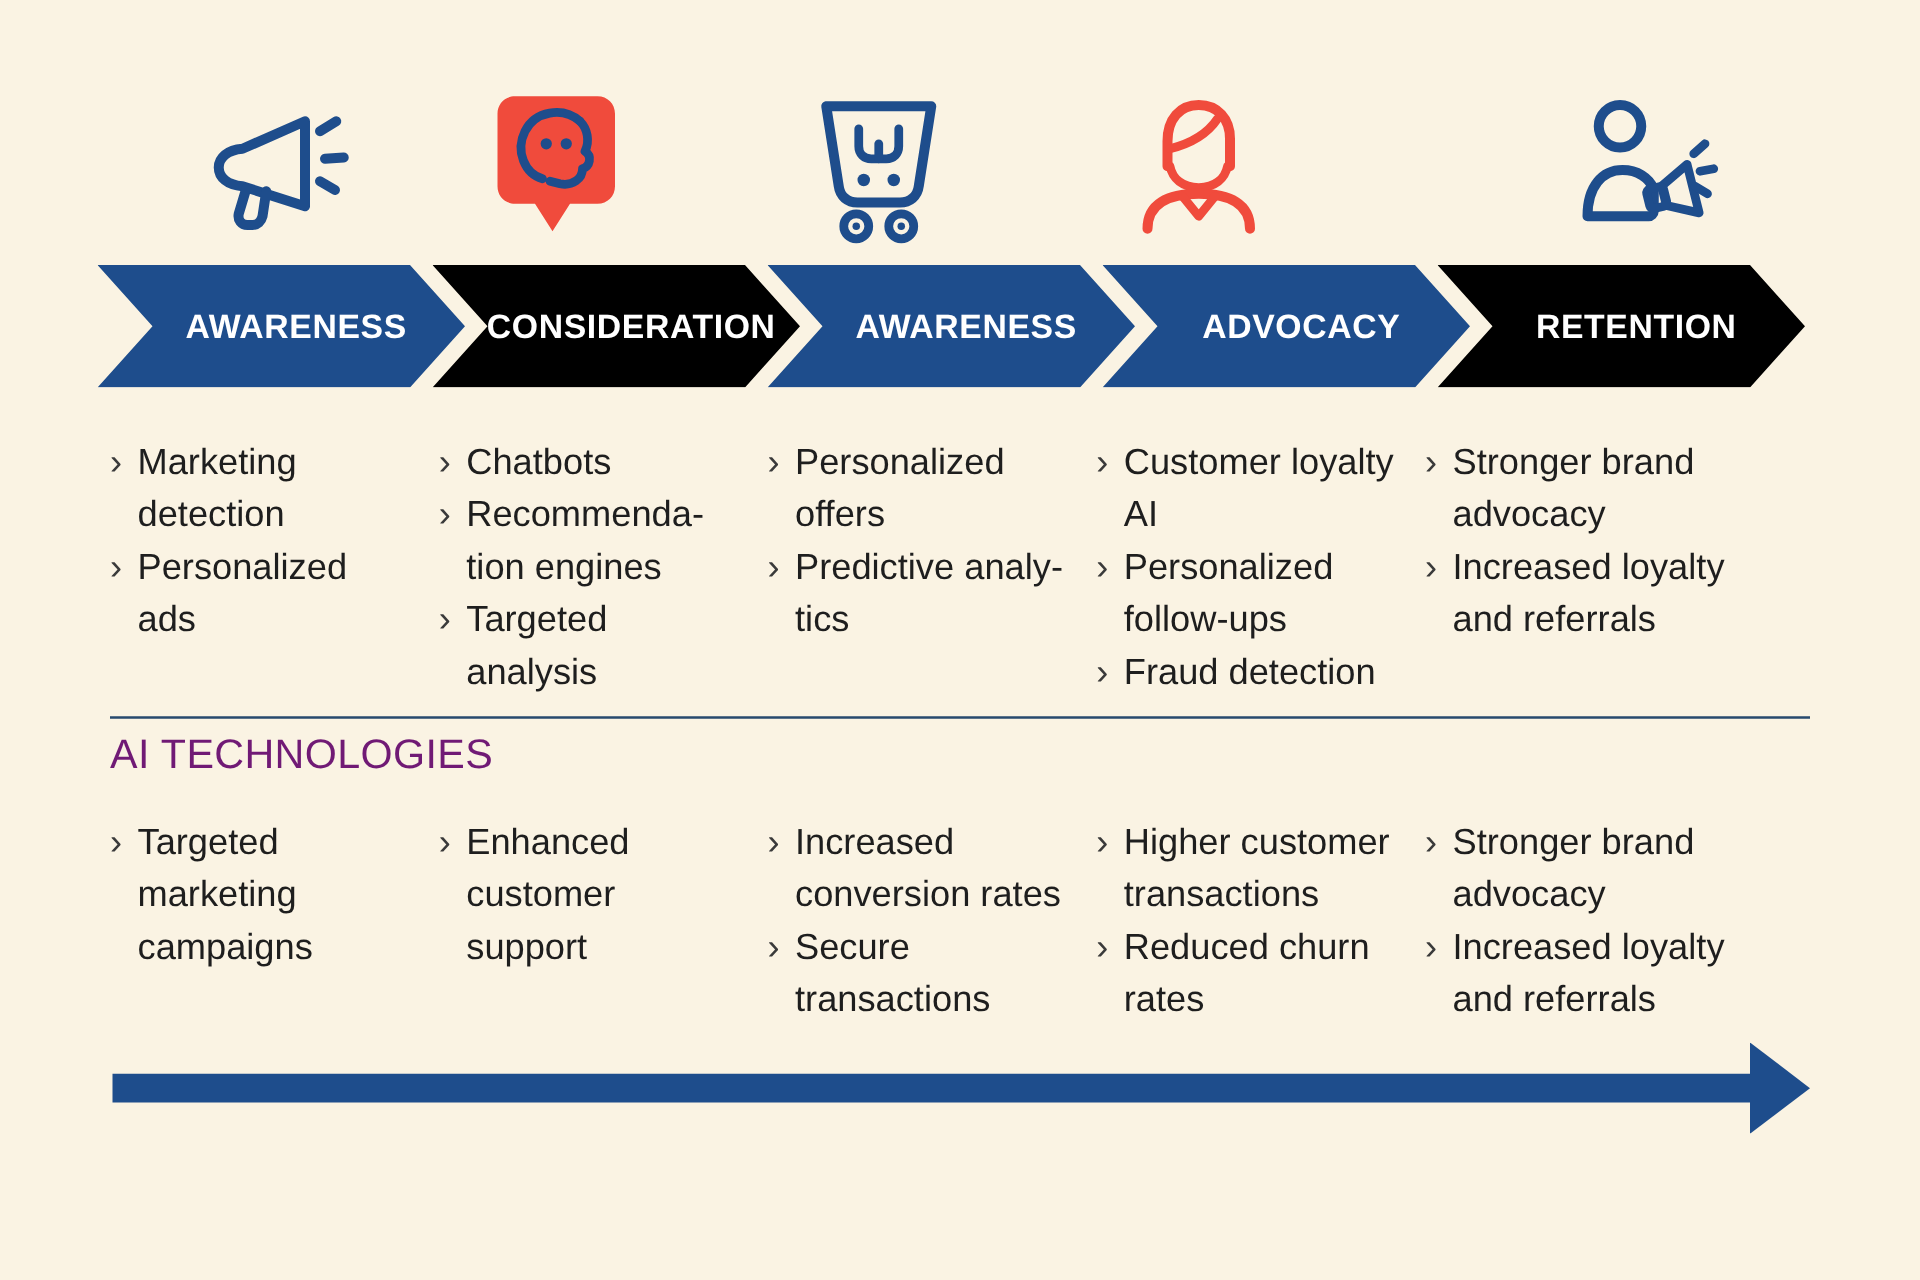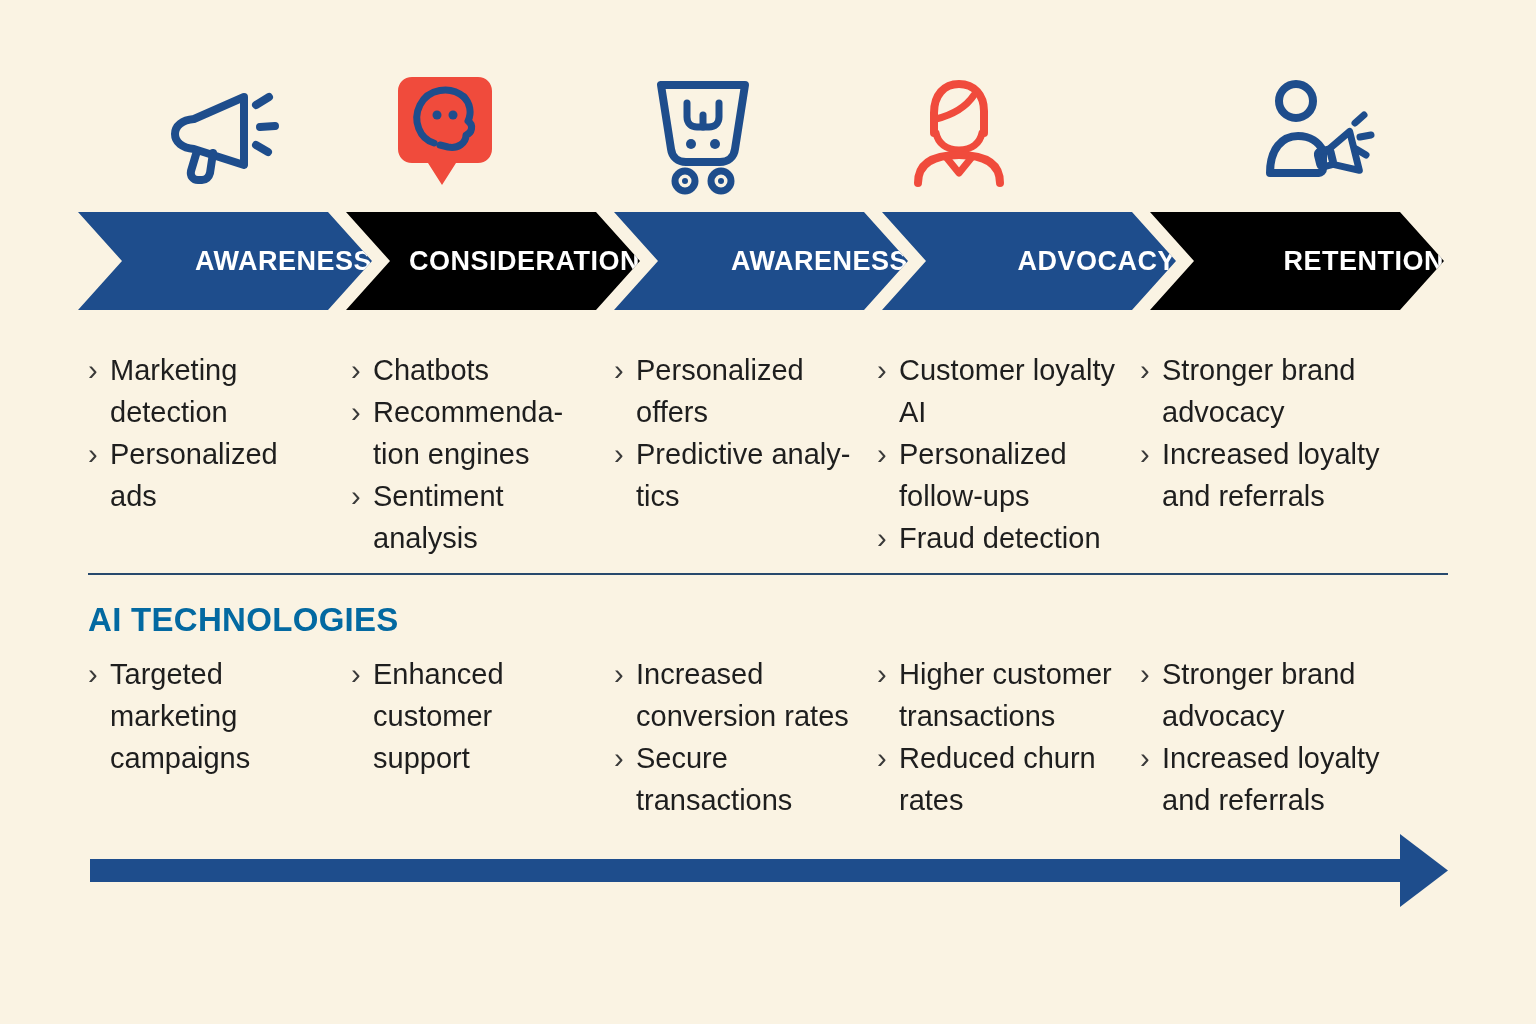--- a/index.html
+++ b/index.html
@@ -10,43 +10,43 @@
   
   .icon-wrap{position:absolute;top:70px;width:140px;height:132px;}
   .icon-wrap svg{width:100%;height:100%;}
   .stroke-blue{stroke:#1e4d8c;fill:none;stroke-width:8;stroke-linecap:round;stroke-linejoin:round;}
   .stroke-red{stroke:#f04b3c;fill:none;stroke-width:8;stroke-linecap:round;stroke-linejoin:round;}
   .fill-blue{fill:#1e4d8c;stroke:none;}
   .fill-red{fill:#f04b3c;stroke:none;}
   
   .chevrons{position:absolute;left:78px;top:212px;width:1366px;height:98px;display:flex;}
   .chevron{
-    flex:1;margin-right:-26px;display:flex;align-items:center;justify-content:flex-end;
+    flex:1;margin-right:-26px;display:flex;align-items:center;justify-content:center;
     clip-path:polygon(0 0,calc(100% - 44px) 0,100% 50%,calc(100% - 44px) 100%,0 100%,44px 50%);
   }
   .chevron:last-child{margin-right:0;}
   .chevron.blue{background:#1e4d8c;}
   .chevron.red{background:#000000;}
   .chevron .label{
     color:#ffffff;font-size:27px;font-weight:bold;letter-spacing:.5px;
     white-space:nowrap;padding-left:24px;
   }
   
   .cols{position:absolute;left:88px;display:grid;grid-template-columns:repeat(5,263px);}
   .row1{top:349px;}
   .row2{top:653px;}
   ul.blist{list-style:none;margin:0;padding:0;font-size:29px;line-height:42px;}
   ul.blist li{display:flex;margin:0;}
   .marker{width:22px;flex:none;color:#3a3a3a;}
   .w1{width:210px}.w2{width:186px}.w3{width:238px}.w4{width:246px}.w5{width:252px}
   
   .divider{position:absolute;left:88px;top:573px;width:1360px;height:2px;background:#27496d;}
   .section-heading{
-    position:absolute;left:88px;top:601px;margin:0;
-    font-size:33px;font-weight:bold;letter-spacing:.3px;color:#0369a1;
+    position:absolute;left:88px;top:584px;margin:0;
+    font-size:33px;font-weight:normal;letter-spacing:.3px;color:#701a75;
   }
   
   .arrow-shaft{position:absolute;left:90px;top:859px;width:1312px;height:23px;background:#1e4d8c;}
   .arrow-head{
     position:absolute;left:1400px;top:834px;width:48px;height:73px;background:#1e4d8c;
     clip-path:polygon(0 0,100% 50%,0 100%);
   }
 </style>
 </head>
 <body>
@@ -140,21 +140,21 @@
       <li>
           <span class="marker">›</span>
           <span>Chatbots</span>
         </li>
       <li>
           <span class="marker">›</span>
           <span>Recommenda­tion engines</span>
         </li>
       <li>
           <span class="marker">›</span>
-          <span>Sentiment analysis</span>
+          <span>Targeted analysis</span>
         </li>
     </ul>
     <ul class="blist w3">
       <li>
           <span class="marker">›</span>
           <span>Personalized off­ers</span>
         </li>
       <li>
           <span class="marker">›</span>
           <span>Predictive analy­tics</span>

